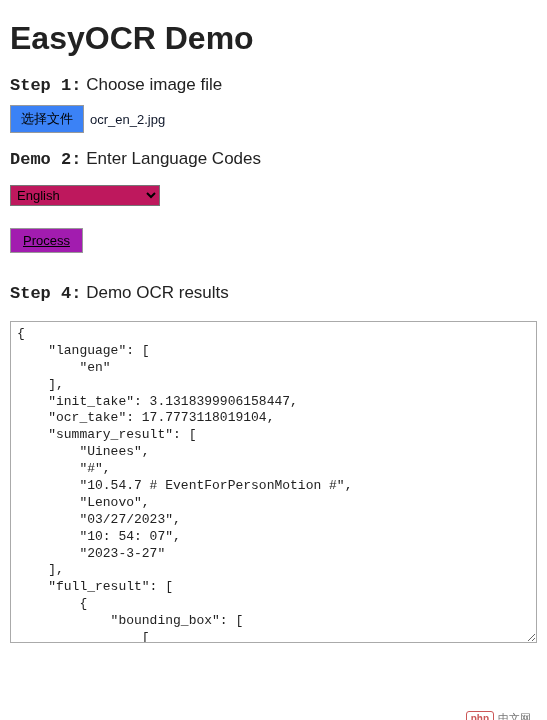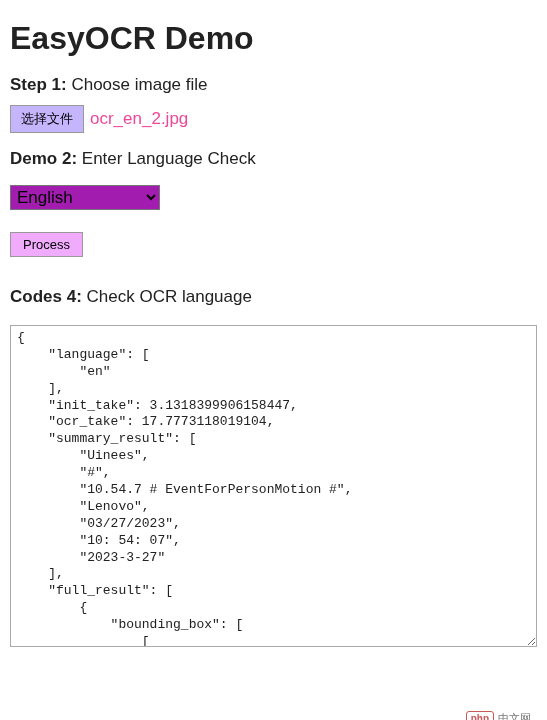--- a/index.html
+++ b/index.html
@@ -22,55 +22,57 @@
     }
     .step-row {
       margin: 14px 0 10px 0;
     }
     .step-label {
       font-size: 17px;
       color: #222;
     }
     .step-label b {
       font-weight: bold;
+      font-family: Liberation Mono, monospace;
     }
     .file-input-wrap {
       margin: 8px 0 16px 0;
       display: flex;
       align-items: center;
       gap: 6px;
     }
     .file-btn {
       font-family: Arial, sans-serif;
       font-size: 13px;
       padding: 4px 10px;
       border: 1px solid #999;
-      background: #c4b5fd;
+      background: #3b82f6;
       cursor: pointer;
     }
     .file-name {
-      font-size: 17px;
-      color: #ec4899;
+      font-size: 13px;
+      color: #0f172a;
     }
     .lang-select {
       margin: 6px 0 16px 0;
-      font-size: 17px;
+      font-size: 13px;
       width: 150px;
       padding: 1px 2px;
       border: 1px solid #767676;
-      background: #a21caf;
+      background: #be185d;
     }
     .process-btn {
       font-family: Arial, sans-serif;
       font-size: 13px;
       padding: 4px 12px;
       border: 1px solid #999;
-      background: #f0abfc;
+      background: #a21caf;
       cursor: pointer;
       margin: 6px 0 16px 0;
+      text-decoration: underline;
     }
     .results-box {
       width: 100%;
       height: 322px;
       border: 1px solid #aaa;
       font-family: "Consolas", "Menlo", "Courier New", monospace;
       font-size: 13px;
       line-height: 1.3;
       padding: 4px 6px;
       overflow-y: scroll;
@@ -121,37 +123,37 @@
   </div>
 
   <div class="file-input-wrap">
     <button class="file-btn">选择文件</button>
     <span class="file-name">ocr_en_2.jpg</span>
   </div>
 
   <div class="step-row">
     <span class="step-label">
       <b>Demo 2:</b>
-      <span>Enter Language Check</span>
+      <span>Enter Language Codes</span>
     </span>
   </div>
 
   <select class="lang-select">
     <option selected="">English</option>
   </select>
 
 
   <div>
     <button class="process-btn">Process</button>
   </div>
 
   <div class="step-row">
     <span class="step-label">
-      <b>Codes 4:</b>
-      <span>Check OCR language</span>
+      <b>Step 4:</b>
+      <span>Demo OCR results</span>
     </span>
   </div>
 
   <textarea class="results-box" readonly="" style="">{
     "language": [
         "en"
     ],
     "init_take": 3.1318399906158447,
     "ocr_take": 17.7773118019104,
     "summary_result": [

